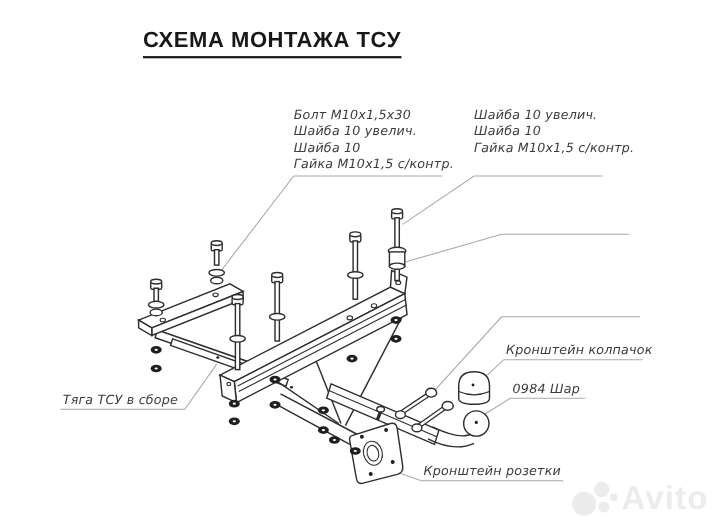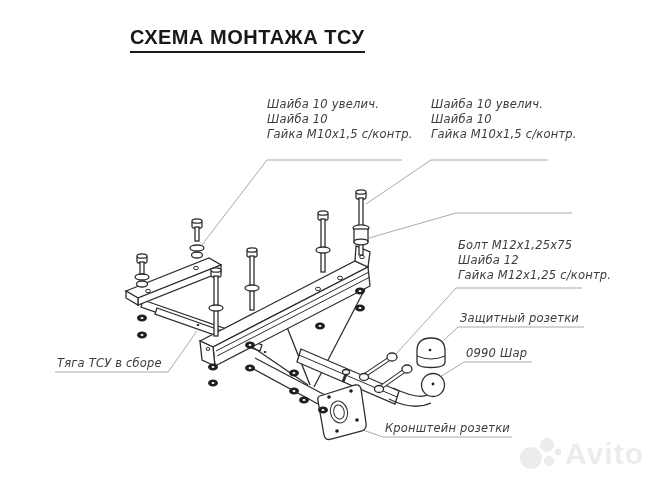--- a/index.html
+++ b/index.html
@@ -217,41 +217,37 @@
       <g>
           <ellipse class="blob" cx="323" cy="410" rx="5" ry="3.5"></ellipse>
           <ellipse fill="#fff" cx="323" cy="410" rx="1.5" ry="1"></ellipse>
         </g>
     </g>
   </svg>
 
   <div class="title">СХЕМА МОНТАЖА ТСУ</div>
 
   <div class="lbl" style="left:267px;top:97px">
+    <div>Болт М10х1,5х30</div>
     <div>Шайба 10 увелич.</div>
     <div>Шайба 10</div>
     <div>Гайка М10х1,5 с/контр.</div>
   </div>
 
   <div class="lbl" style="left:431px;top:97px">
     <div>Шайба 10 увелич.</div>
     <div>Шайба 10</div>
     <div>Гайка М10х1,5 с/контр.</div>
   </div>
 
 
-  <div class="lbl" style="left:458px;top:238px">
-    <div>Болт М12х1,25х75</div>
-    <div>Шайба 12</div>
-    <div>Гайка М12х1,25 с/контр.</div>
-  </div>
-
-  <div class="lbl" style="left:460px;top:311px">Защитный розетки</div>
-
-  <div class="lbl" style="left:466px;top:346px">0990 Шар</div>
+
+  <div class="lbl" style="left:460px;top:311px">Кронштейн колпачок</div>
+
+  <div class="lbl" style="left:466px;top:346px">0984 Шар</div>
 
   <div class="lbl" style="left:57px;top:356px">Тяга ТСУ в сборе</div>
 
   <div class="lbl" style="left:385px;top:421px">Кронштейн розетки</div>
 
   <div class="watermark">
     <svg width="42" height="36" viewBox="0 0 42 36">
       <circle cx="12" cy="22" r="11" fill="#ececec"></circle>
       <circle cx="28" cy="9" r="7" fill="#ececec"></circle>
       <circle cx="30" cy="25" r="5" fill="#ececec"></circle>

